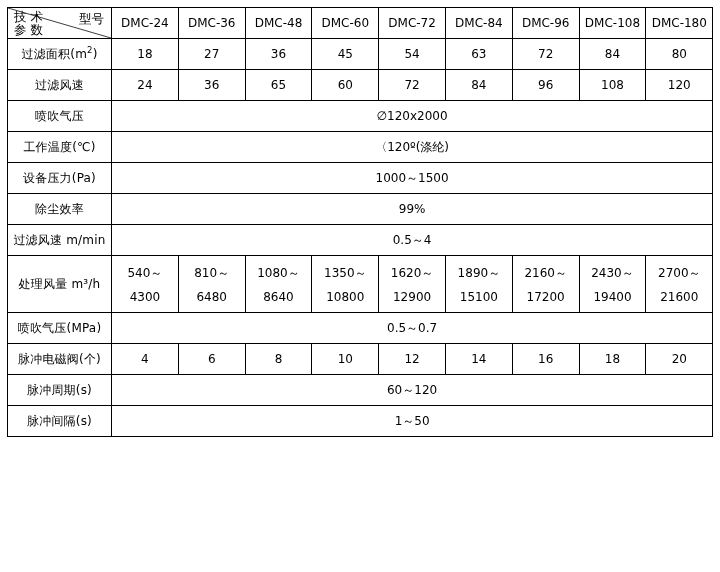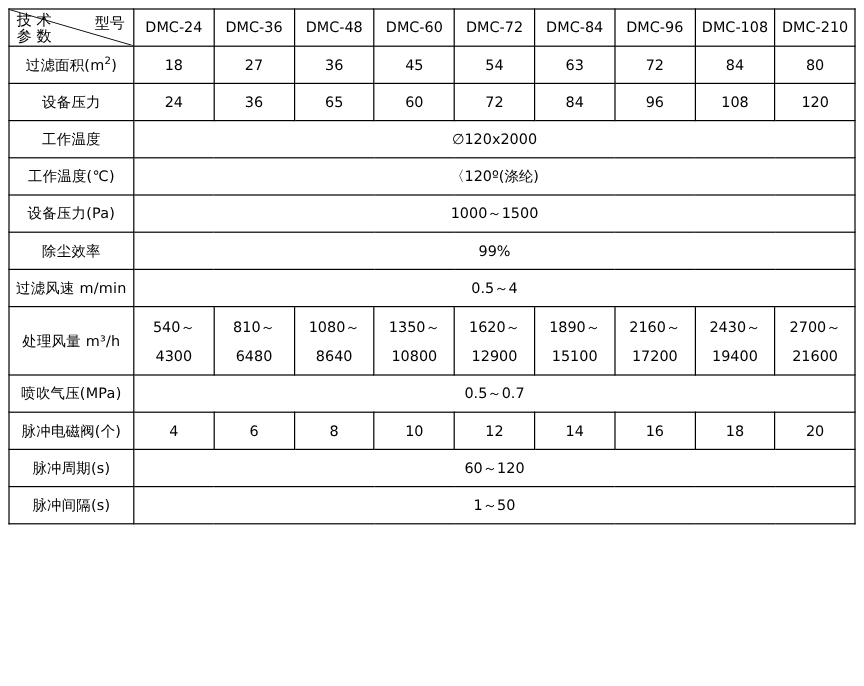--- a/index.html
+++ b/index.html
@@ -120,48 +120,48 @@
             <span class="bl-text">技 术<br>参 数</span>
           </td>
           <td class="header-cell">DMC-24</td>
           <td class="header-cell">DMC-36</td>
           <td class="header-cell">DMC-48</td>
           <td class="header-cell">DMC-60</td>
           <td class="header-cell">DMC-72</td>
           <td class="header-cell">DMC-84</td>
           <td class="header-cell">DMC-96</td>
           <td class="header-cell">DMC-108</td>
-          <td class="header-cell">DMC-210</td>
+          <td class="header-cell">DMC-180</td>
         </tr>
         <tr>
           <td class="label">过滤面积(m<span class="sup">2</span>)</td>
           <td>18</td>
           <td>27</td>
           <td>36</td>
           <td>45</td>
           <td>54</td>
           <td>63</td>
           <td>72</td>
           <td>84</td>
           <td>80</td>
         </tr>
         <tr>
-          <td class="label">设备压力</td>
+          <td class="label">过滤风速</td>
           <td>24</td>
           <td>36</td>
           <td>65</td>
           <td>60</td>
           <td>72</td>
           <td>84</td>
           <td>96</td>
           <td>108</td>
           <td>120</td>
         </tr>
         <tr>
-          <td class="label">工作温度</td>
+          <td class="label">喷吹气压</td>
           <td colspan="9">∅120x2000</td>
         </tr>
         <tr>
           <td class="label">工作温度(℃)</td>
           <td colspan="9">〈120º(涤纶)</td>
         </tr>
         <tr>
           <td class="label">设备压力(Pa)</td>
           <td colspan="9">1000～1500</td>
         </tr>

